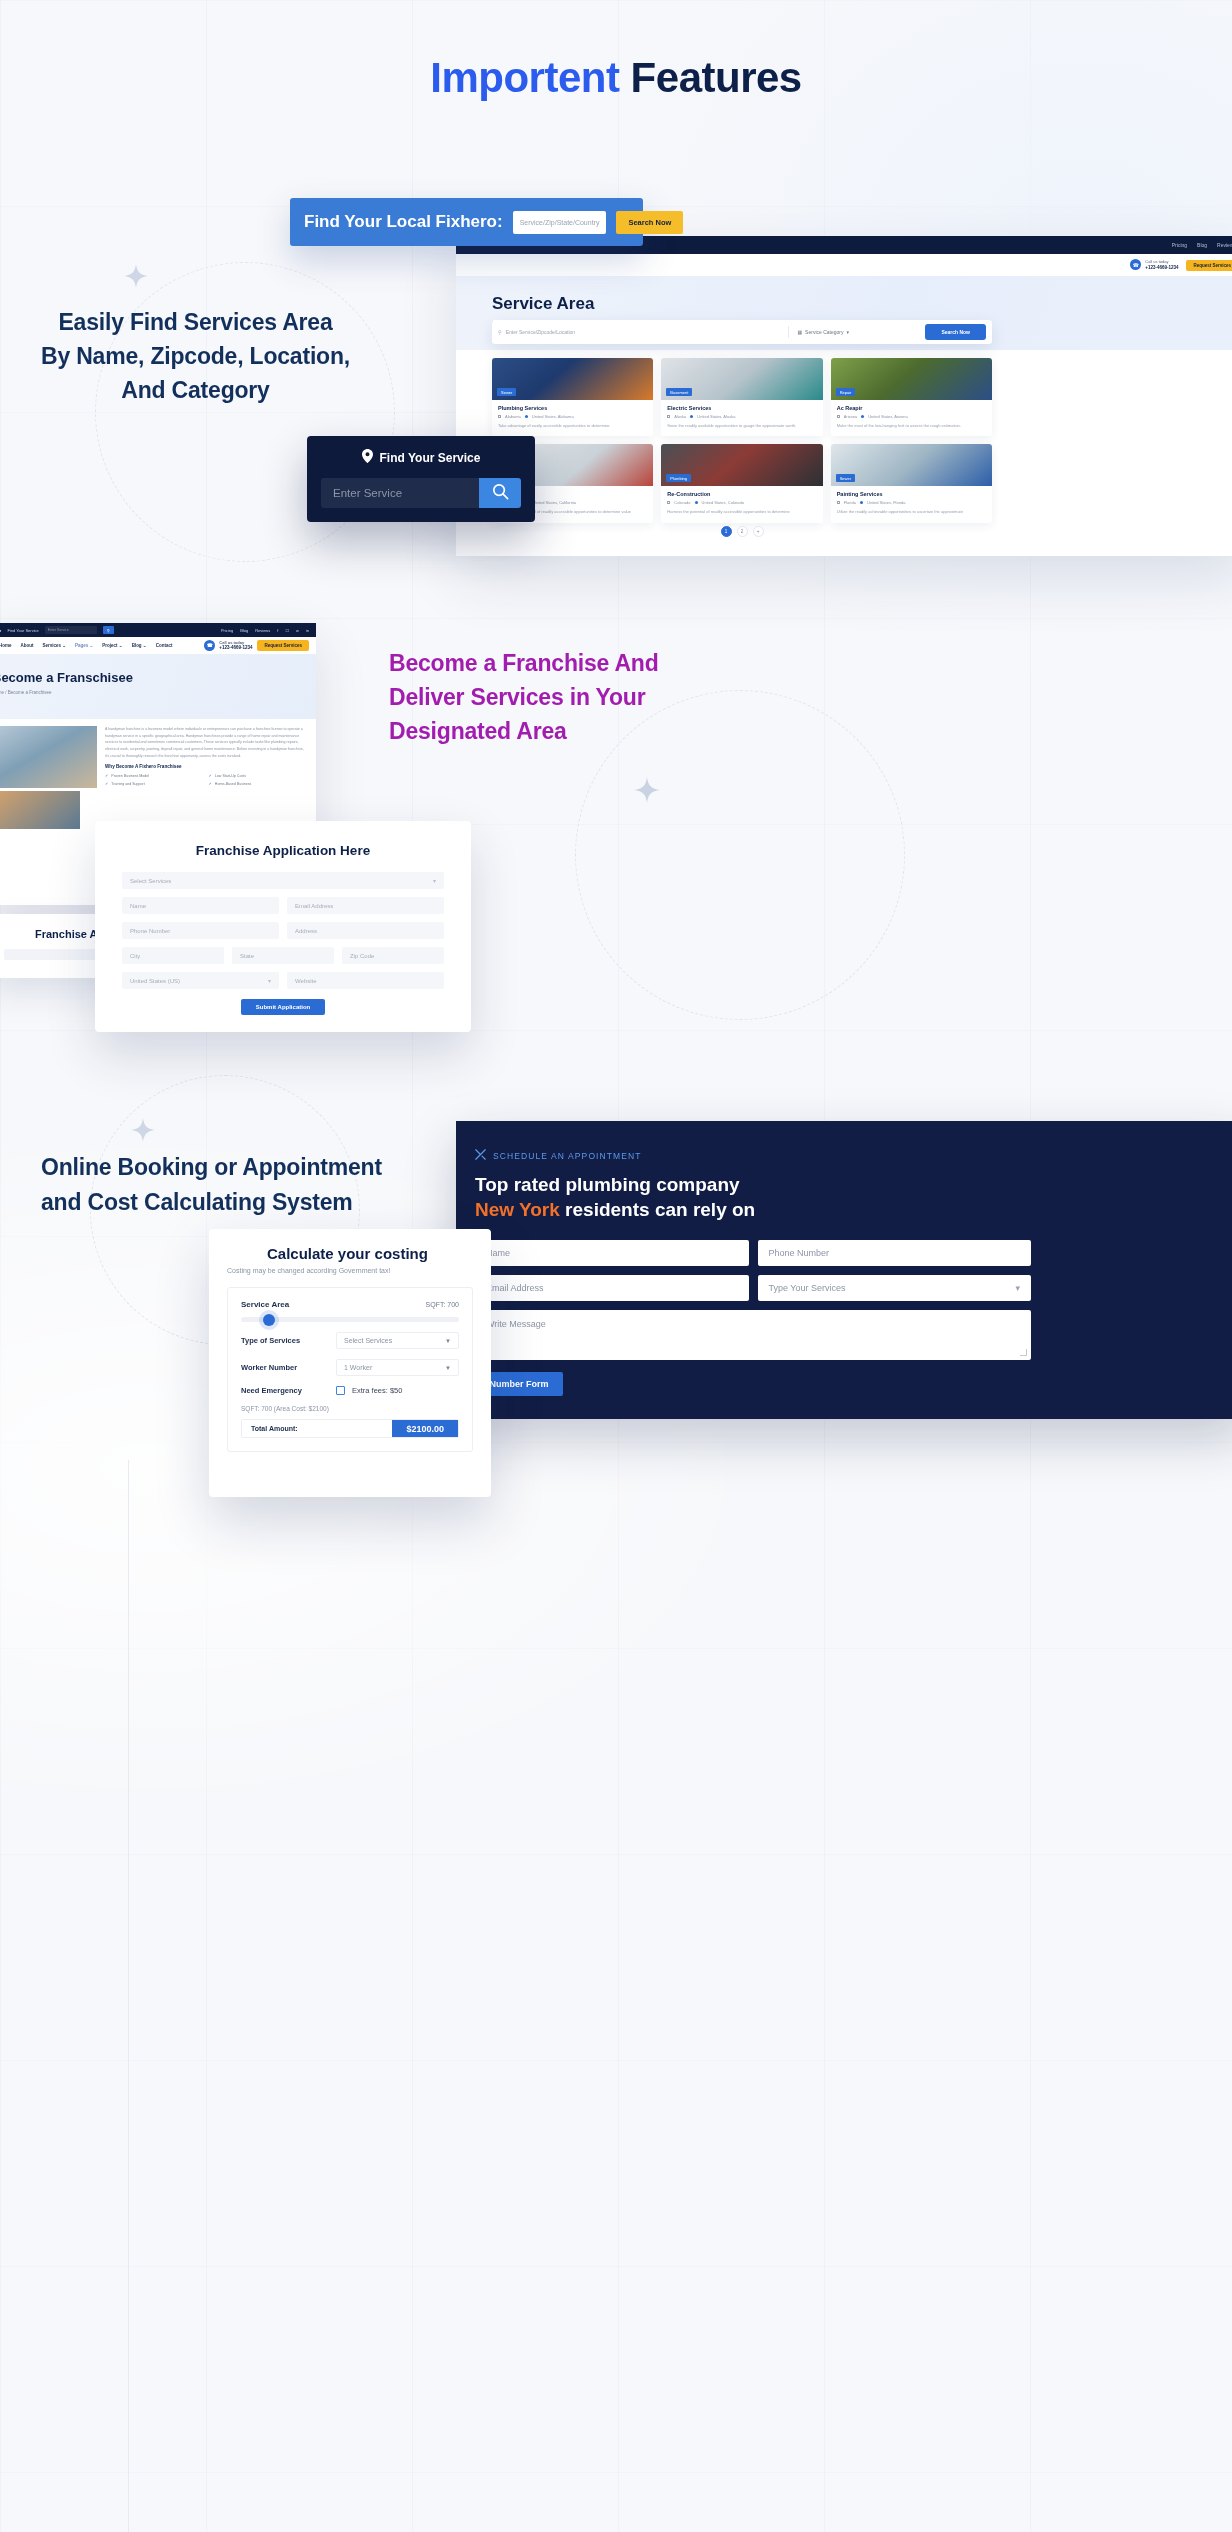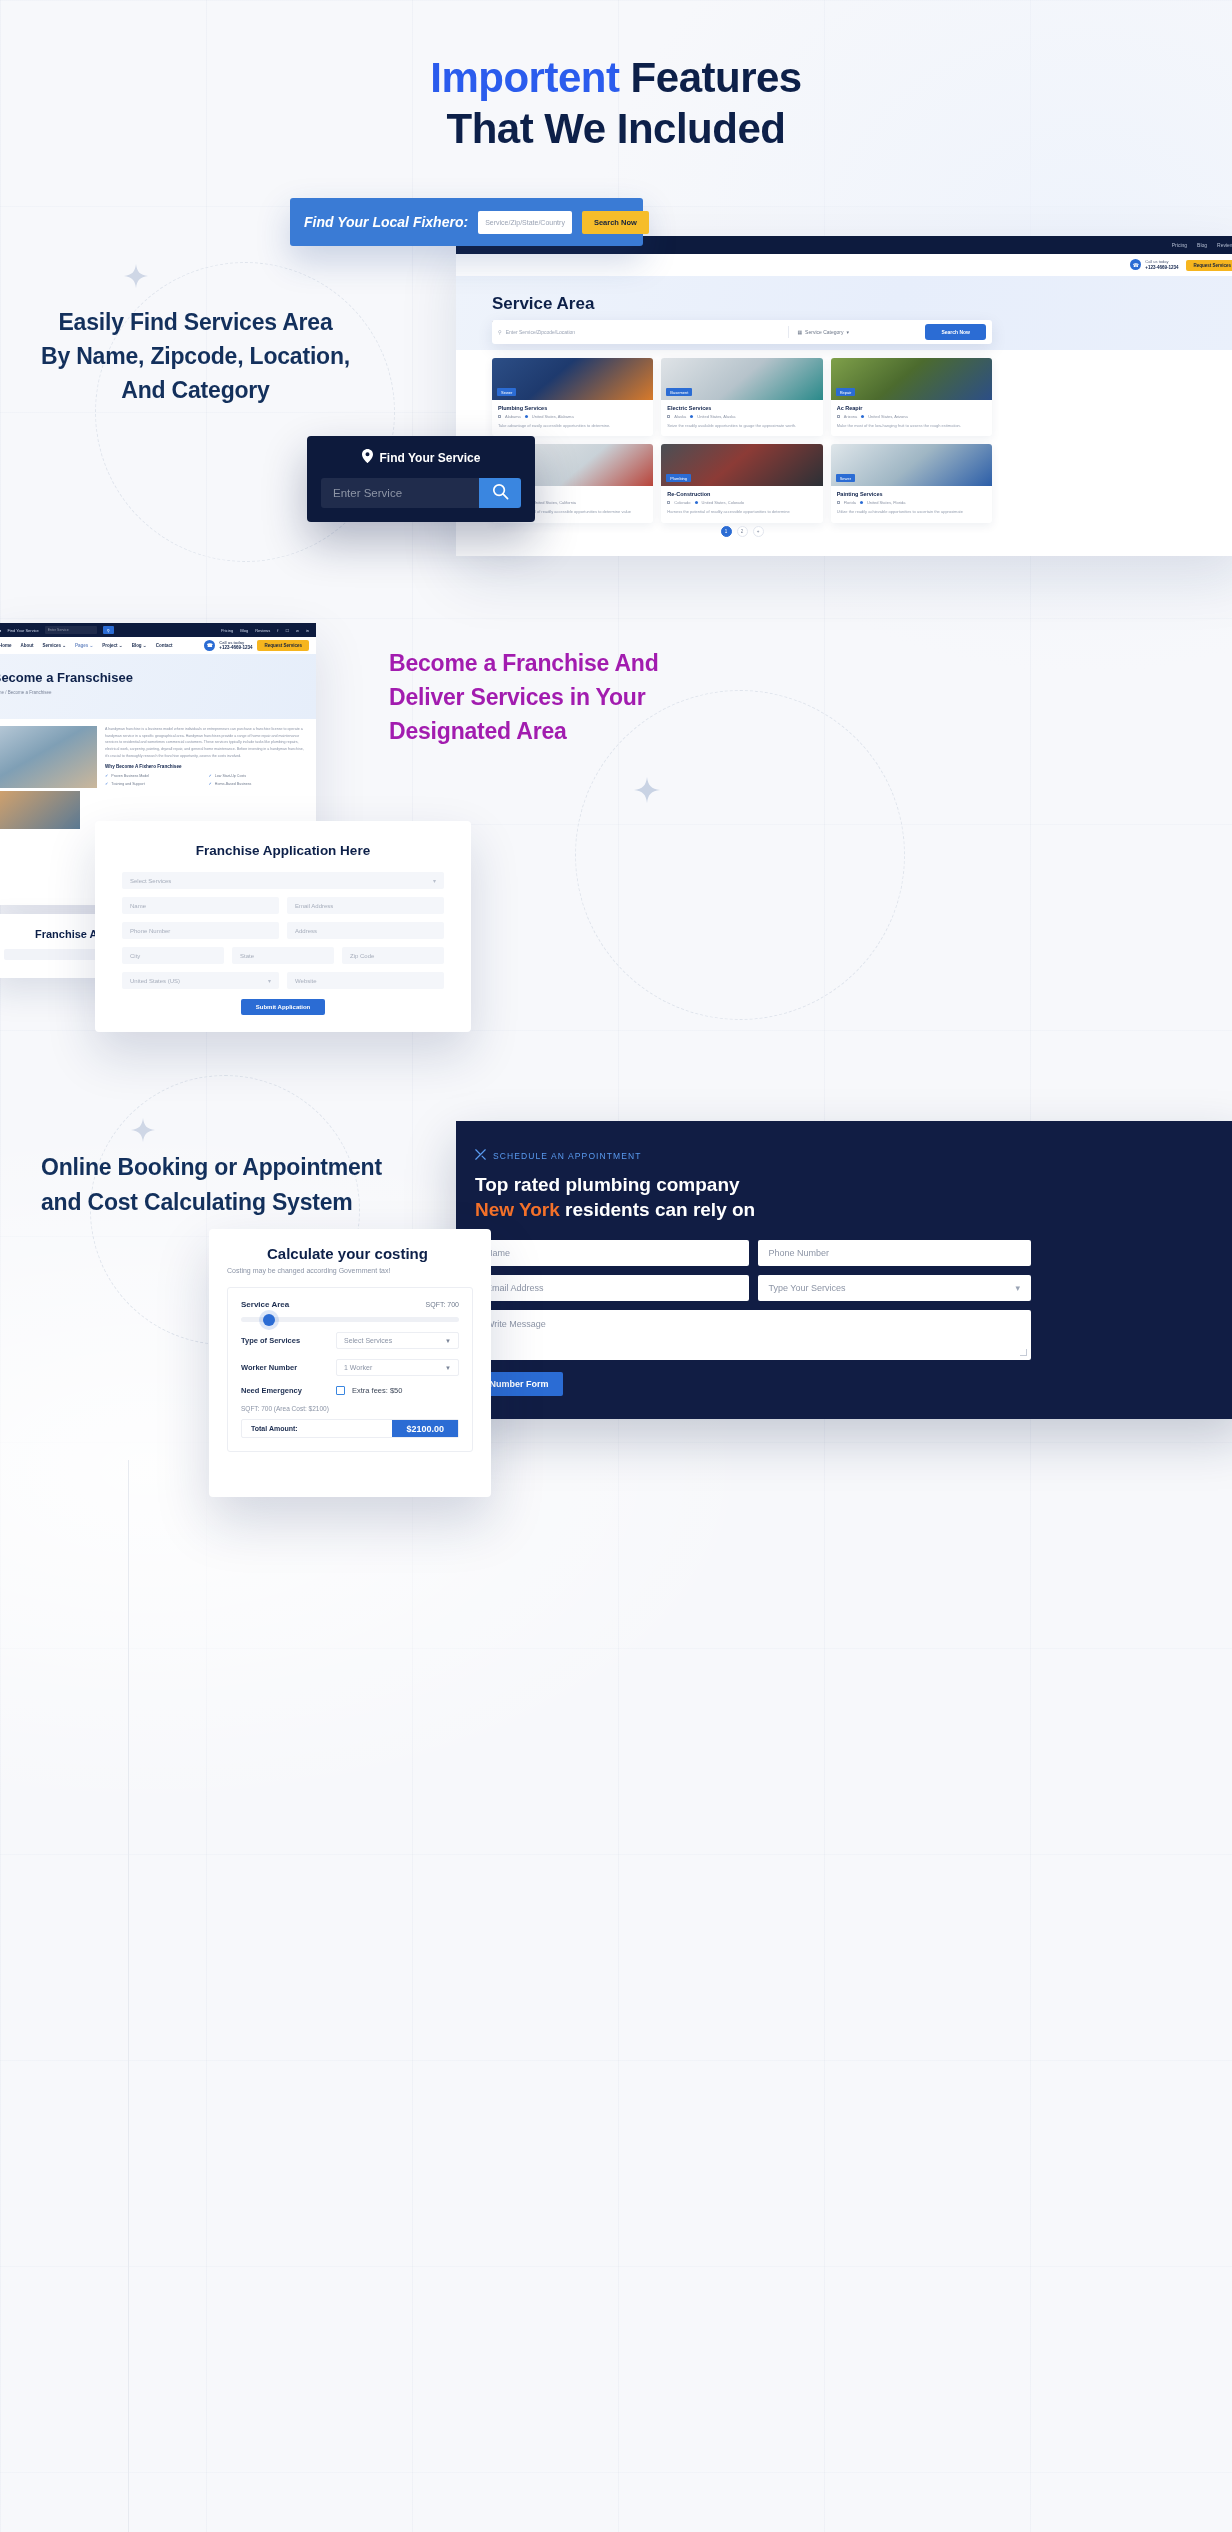--- a/index.html
+++ b/index.html
@@ -130,21 +130,21 @@
   .sa-pager span.on { background:#2b6cd4; color:#fff; border-color:#2b6cd4; }
 
   
   .findbar {
     position:absolute; left:290px; top:198px; width:353px; height:48px;
     background:#3a7bd5; border-radius:3px;
     display:flex; align-items:center; gap:10px; padding:0 14px;
     box-shadow:0 14px 34px rgba(30,70,140,.22);
     z-index:6;
   }
-  .findbar .lbl { color:#fff; font-weight:700; font-size:14px; white-space:nowrap;font-style:italic; }
+  .findbar .lbl { color:#fff; font-weight:700; font-size:17px; white-space:nowrap; }
   .findbar .inp {
     flex:1; height:23px; background:#fff; border-radius:2px;
     display:flex; align-items:center; padding:0 7px;
     font-size:7px; color:#9aa3b4;
   }
   .findbar .btn {
     background:#f6bd2a; color:#14213d; font-weight:700; font-size:7.5px;
     padding:7px 12px; border-radius:2px; white-space:nowrap;
   }
 
@@ -349,21 +349,20 @@
     </svg>
 </div>
 <div class="sparkle" style="left:131px; top:1118px;">
   <svg width="24" height="24" viewBox="0 0 24 24">
       <path d="M12 0 C13 8 16 11 24 12 C16 13 13 16 12 24 C11 16 8 13 0 12 C8 11 11 8 12 0Z" fill="#cfd7e6"></path>
     </svg>
 </div>
 
 <h1 class="page-title">
   <span class="accent">Importent</span><span> Features</span><br>
-  <span>That We Included</span>
 </h1>
 
 <div class="b1-text" style="white-space:pre-line">Easily Find Services Area
 By Name, Zipcode, Location,
 And Category</div>
 
 <div class="sa-shot">
   <div class="sa-topbar">
     <span class="i">Pricing</span>
     <span class="i">Blog</span>

